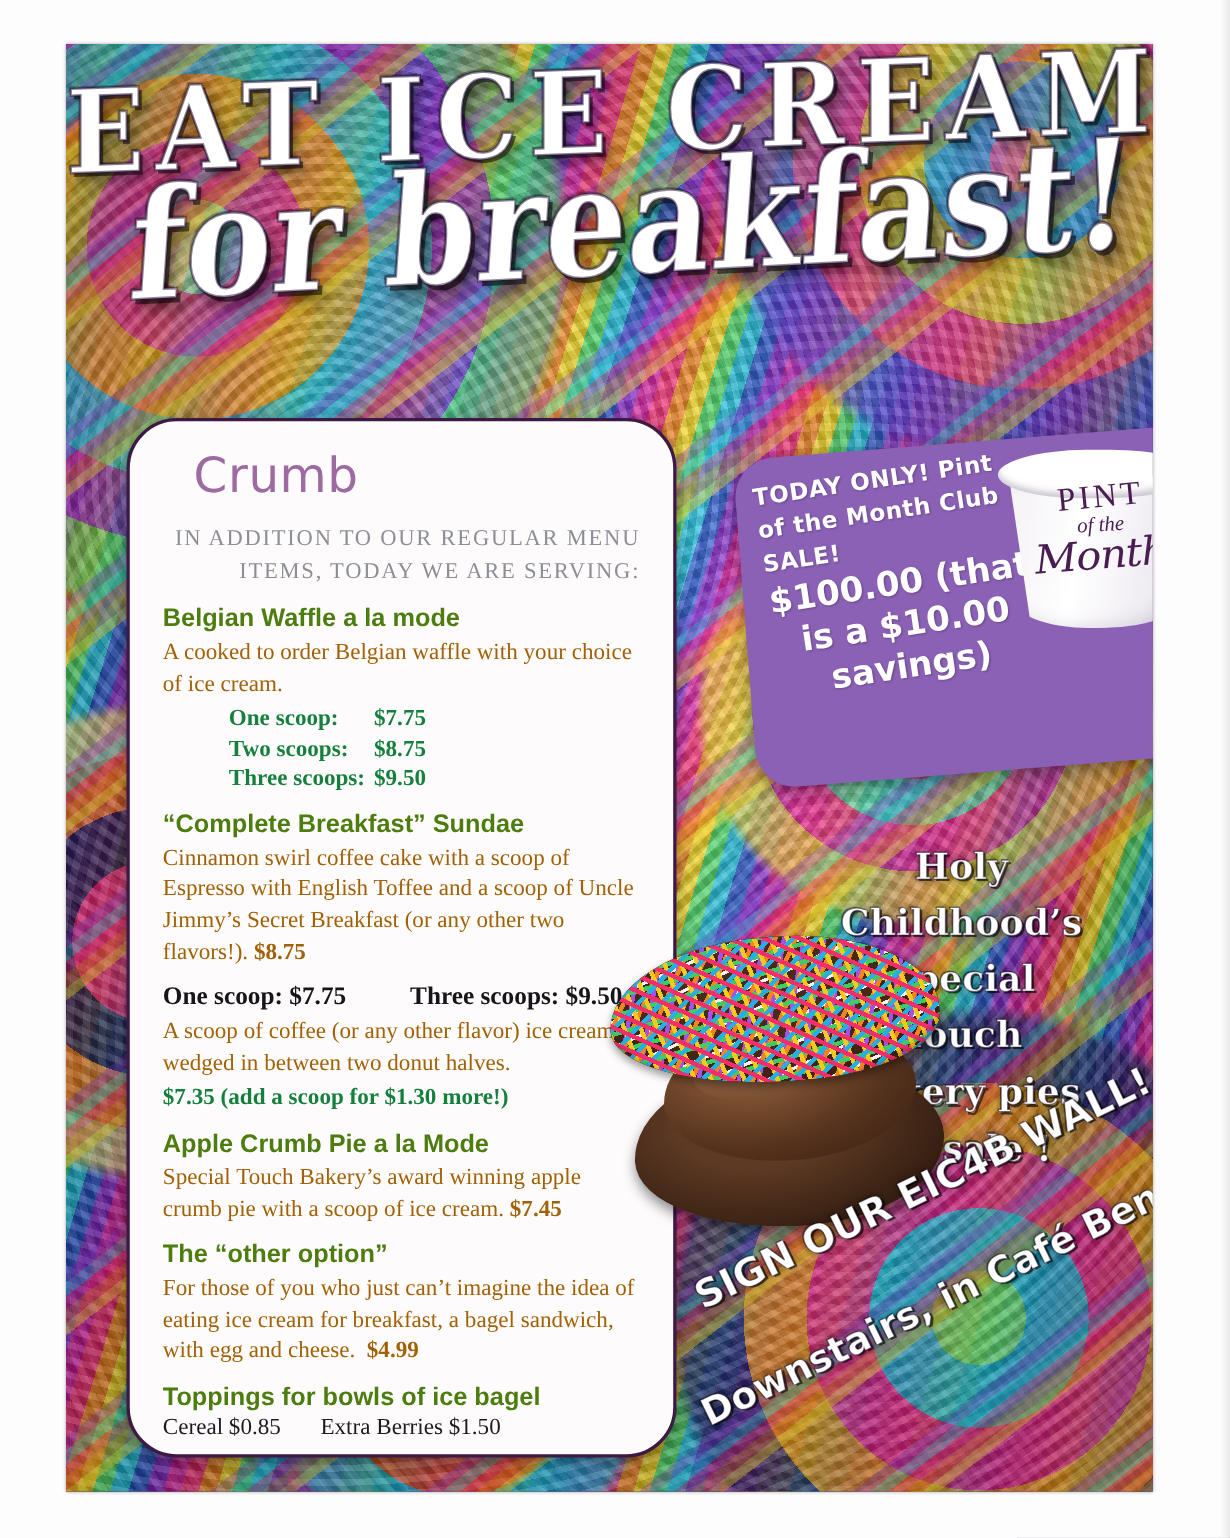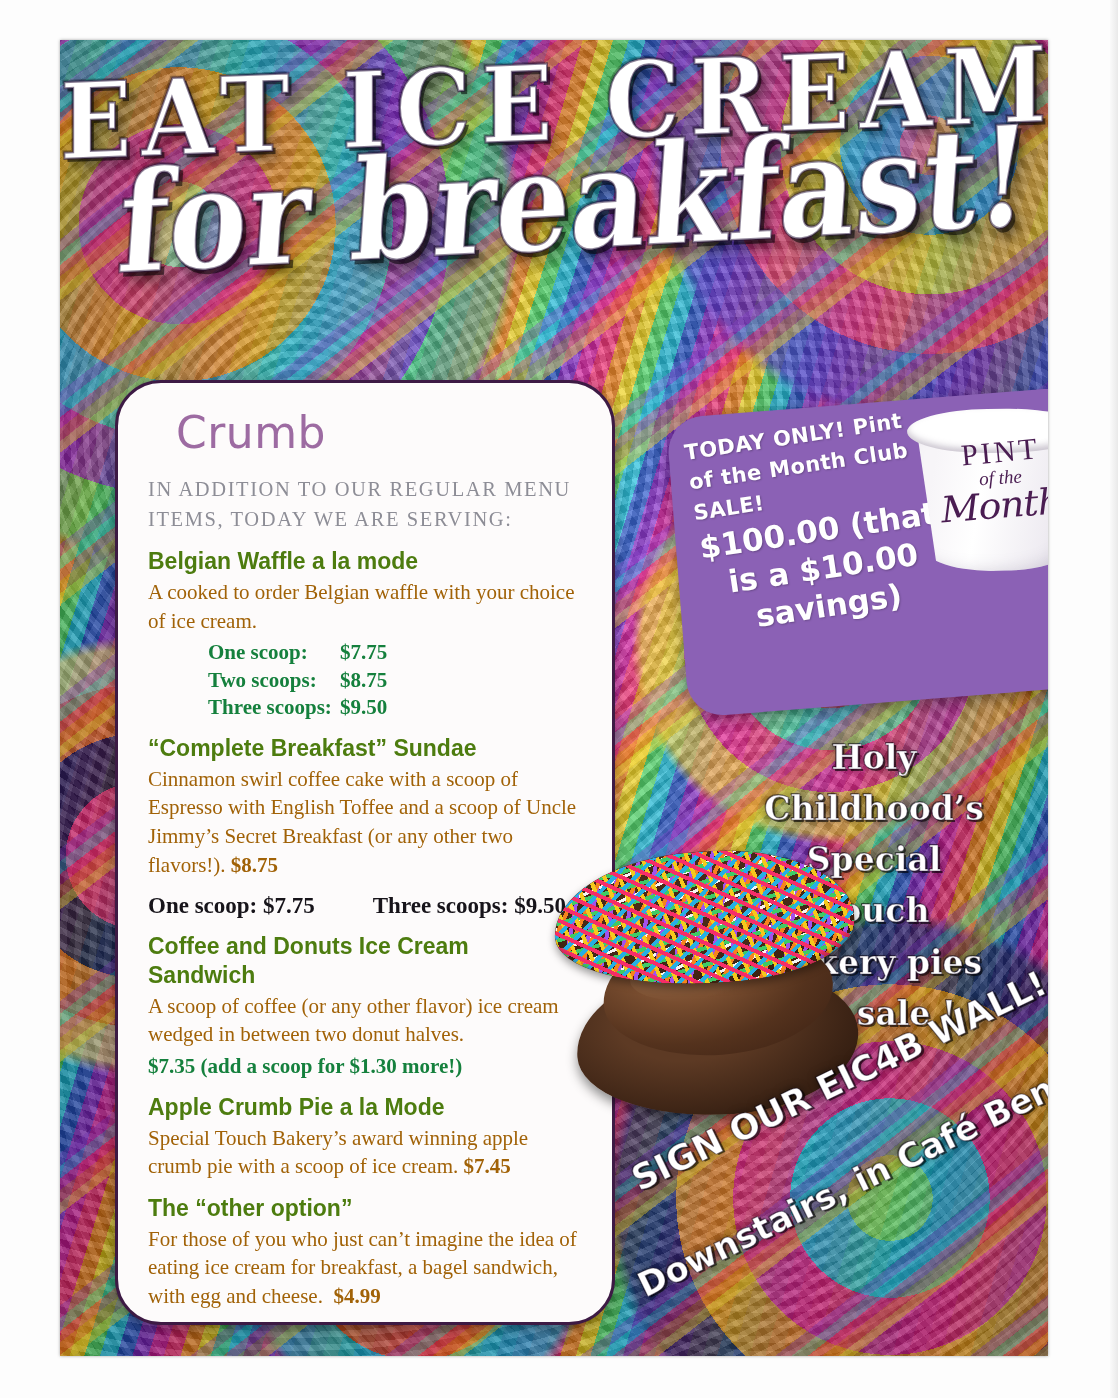--- a/index.html
+++ b/index.html
@@ -146,20 +146,21 @@
     letter-spacing:.5px;
     line-height:1;
   }
   .intro{
     font-family:"Liberation Serif", serif;
     font-size:20.5px;
     letter-spacing:1.6px;
     color:#8d8d96;
     line-height:1.45;
     margin:0 0 10px 0;
+    text-align:right;
   }
   .item{margin:0 0 4px 0;}
   .item-name{
     font-family:Liberation Sans, sans-serif;
     font-weight:700;
     font-size:23px;
     color:#4d7c0f;
     margin:13px 0 2px 0;
     line-height:1.25;
   }
@@ -246,21 +247,21 @@
     text-align:center;color:#4a1d52;
     font-family:"Liberation Serif", serif;
   }
   .tub-text .t1{display:block;font-size:30px;letter-spacing:3px;font-weight:400;transform:rotate(-5deg);}
   .tub-text .t2{display:block;font-size:19px;font-style:italic;margin-top:-2px;transform:rotate(-3deg);}
   .tub-text .t3{display:block;font-size:36px;font-style:italic;font-family:"DejaVu Serif",serif;margin-top:-4px;transform:rotate(-4deg) scaleX(1.05);letter-spacing:-1px;}
 
   
   #bakery{
     position:absolute;
-    right:24px;top:692px;
+    right:24px;top:722px;
     width:300px;
     text-align:center;
     z-index:7;
     font-family:"DejaVu Serif", serif;
     font-weight:700;
     font-size:33px;
     line-height:1.55;
     color:#ffffff;
     text-shadow:
       2px 2px 0 rgba(0,0,0,.6),
@@ -392,21 +393,20 @@
       <div class="item">
         <div class="item-name">“Complete Breakfast” Sundae</div>
         <p class="item-desc"><span>Cinnamon swirl coffee cake with a scoop of Espresso with English Toffee and a scoop of Uncle Jimmy’s Secret Breakfast (or any other two flavors!).</span> <b>$8.75</b></p>
         <div class="inline-prices">
           <span>One scoop: $7.75</span>
           <span>Three scoops: $9.50</span>
         </div>
       </div>
 
       <div class="item">
-        <div class="item-name">Coffee and Donuts Ice Cream Sandwich</div>
         <p class="item-desc">A scoop of coffee (or any other flavor) ice cream wedged in between two donut halves.</p>
         <div class="price-block" style="margin-left:0">$7.35 (add a scoop for $1.30 more!)</div>
       </div>
 
       <div class="item">
         <div class="item-name">Apple Crumb Pie a la Mode</div>
         <p class="item-desc"><span>Special Touch Bakery’s award winning apple crumb pie with a scoop of ice cream.</span> <b>$7.45</b></p>
       </div>
 
       <div class="item">

